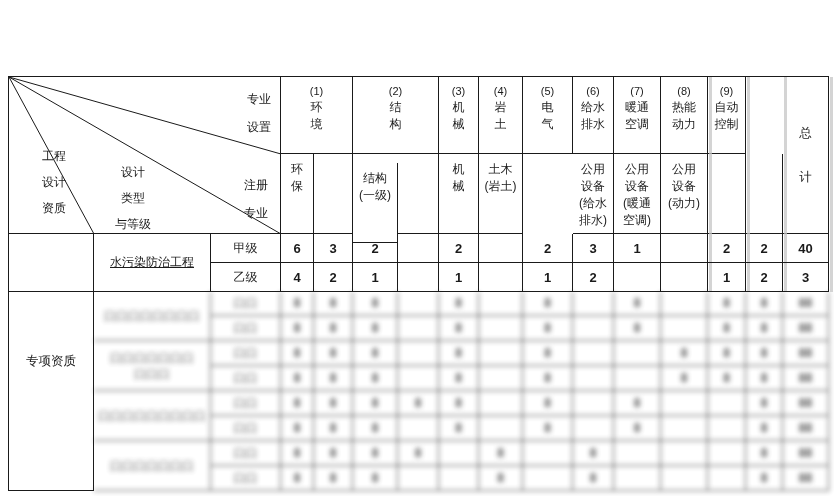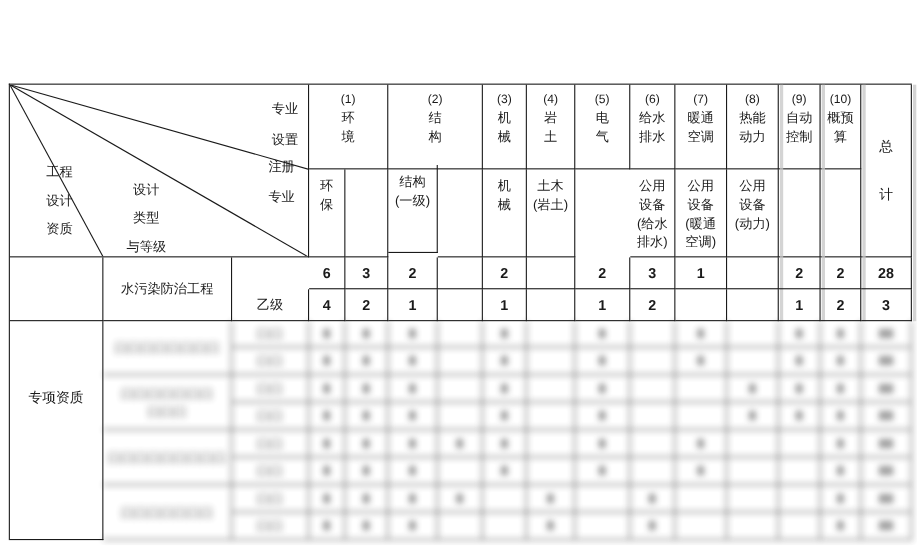--- a/index.html
+++ b/index.html
@@ -46,21 +46,21 @@
         <line x1="0" y1="0" x2="272" y2="77" stroke="#1a1a1a" stroke-width="1"></line>
       </svg>
       <div class="lbl" style="left:22px;top:66px;width:46px;line-height:26px;">工程
 设计
 资质</div>
       <div class="lbl" style="left:88px;top:82px;width:72px;line-height:26px;">设计
 类型
 与等级</div>
       <div class="lbl" style="left:230px;top:8px;width:40px;line-height:28px;">专业
 设置</div>
-      <div class="lbl" style="left:224px;top:60px;width:46px;line-height:28px;">注册
+      <div class="lbl" style="left:224px;top:94px;width:46px;line-height:28px;">注册
 专业</div>
     </div>
 
     <div class="cell head" style="left:272px;top:0;width:72px;height:77px;">
       <span class="colno">(1)</span>
       <span class="colname">环
 境</span>
     </div>
     <div class="cell head" style="left:344px;top:0;width:86px;height:77px;">
       <span class="colno">(2)</span>
@@ -95,32 +95,27 @@
     <div class="cell head" style="left:652px;top:0;width:47px;height:77px;">
       <span class="colno">(8)</span>
       <span class="colname">热能
 动力</span>
     </div>
     <div class="cell head" style="left:699px;top:0;width:38px;height:77px;">
       <span class="colno">(9)</span>
       <span class="colname">自动
 控制</span>
     </div>
-    <div class="cell head" style="left:737px;top:0;width:37px;height:77px;">
-      <span class="colno">(10)</span>
-      <span class="colname">概预
-算</span>
-    </div>
     <div class="cell total-head" style="left:774px;top:0;width:46px;height:157px;">总
 计</div>
 
     <div class="cell head" style="left:272px;top:77px;width:33px;height:80px;">环
 保</div>
     <div class="cell head" style="left:305px;top:77px;width:39px;height:80px;"></div>
-    <div class="cell head" style="left:344px;top:73px;width:45px;height:80px;">结构
+    <div class="cell head" style="left:344px;top:86px;width:45px;height:80px;">结构
 (一级)</div>
     <div class="cell head" style="left:389px;top:77px;width:41px;height:80px;"></div>
     <div class="cell head" style="left:430px;top:77px;width:40px;height:80px;">机
 械</div>
     <div class="cell head" style="left:470px;top:77px;width:44px;height:80px;">土木
 (岩土)</div>
     <div class="cell head" style="left:564px;top:77px;width:41px;height:80px;">公用
 设备
 (给水
 排水)</div>
@@ -128,21 +123,22 @@
 设备
 (暖通
 空调)</div>
     <div class="cell head" style="left:652px;top:77px;width:47px;height:80px;">公用
 设备
 (动力)</div>
     <div class="cell head" style="left:699px;top:77px;width:38px;height:80px;"></div>
     <div class="cell head" style="left:737px;top:77px;width:37px;height:80px;"></div>
 
     <div class="cell" style="left:0;top:157px;width:85px;height:58px;"></div>
-    <div class="cell" style="left:85px;top:157px;width:117px;height:58px;">水污染防治工程</div>
+    <div class="cell" style="left:85px;top:157px;width:117px;height:58px;text-decoration:underline;">水污染防治工程</div>
+    <div class="cell" style="left:202px;top:157px;width:70px;height:29px;">甲级</div>
     <div class="cell" style="left:0;top:215px;width:85px;height:199px;">
       <span class="section-lbl">专项资质</span>
     </div>
 
     <div class="cell" style="left:202px;top:186px;width:70px;height:29px;">乙级</div>
     <div class="blurbox" id="blur-region">
         <div class="cell bcell bname" style="left: 0px; top: 0px; width: 117px; height: 49px;">口口口口口口口口</div>
         <div class="cell bcell" style="left: 117px; top: 0px; width: 70px; height: 24px;">口口</div>
         <div class="cell bcell bnum" style="left: 187px; top: 0px; width: 33px; height: 24px;">8</div>
         <div class="cell bcell bnum" style="left: 220px; top: 0px; width: 39px; height: 24px;">8</div>
@@ -270,21 +266,21 @@
       <div class="cell num" style="left: 344px; top: 157px; width: 45px; height: 29px;">2</div>
       <div class="cell num" style="left: 389px; top: 157px; width: 41px; height: 29px;"></div>
       <div class="cell num" style="left: 430px; top: 157px; width: 40px; height: 29px;">2</div>
       <div class="cell num" style="left: 470px; top: 157px; width: 44px; height: 29px;"></div>
       <div class="cell num" style="left: 514px; top: 157px; width: 50px; height: 29px;">2</div>
       <div class="cell num" style="left: 564px; top: 157px; width: 41px; height: 29px;">3</div>
       <div class="cell num" style="left: 605px; top: 157px; width: 47px; height: 29px;">1</div>
       <div class="cell num" style="left: 652px; top: 157px; width: 47px; height: 29px;"></div>
       <div class="cell num" style="left: 699px; top: 157px; width: 38px; height: 29px;">2</div>
       <div class="cell num" style="left: 737px; top: 157px; width: 37px; height: 29px;">2</div>
-      <div class="cell num" style="left: 774px; top: 157px; width: 46px; height: 29px;">28</div>
+      <div class="cell num" style="left: 774px; top: 157px; width: 46px; height: 29px;">40</div>
       <div class="cell num" style="left: 272px; top: 186px; width: 33px; height: 29px;">4</div>
       <div class="cell num" style="left: 305px; top: 186px; width: 39px; height: 29px;">2</div>
       <div class="cell num" style="left: 344px; top: 186px; width: 45px; height: 29px;">1</div>
       <div class="cell num" style="left: 389px; top: 186px; width: 41px; height: 29px;"></div>
       <div class="cell num" style="left: 430px; top: 186px; width: 40px; height: 29px;">1</div>
       <div class="cell num" style="left: 470px; top: 186px; width: 44px; height: 29px;"></div>
       <div class="cell num" style="left: 514px; top: 186px; width: 50px; height: 29px;">1</div>
       <div class="cell num" style="left: 564px; top: 186px; width: 41px; height: 29px;">2</div>
       <div class="cell num" style="left: 605px; top: 186px; width: 47px; height: 29px;"></div>
       <div class="cell num" style="left: 652px; top: 186px; width: 47px; height: 29px;"></div>

